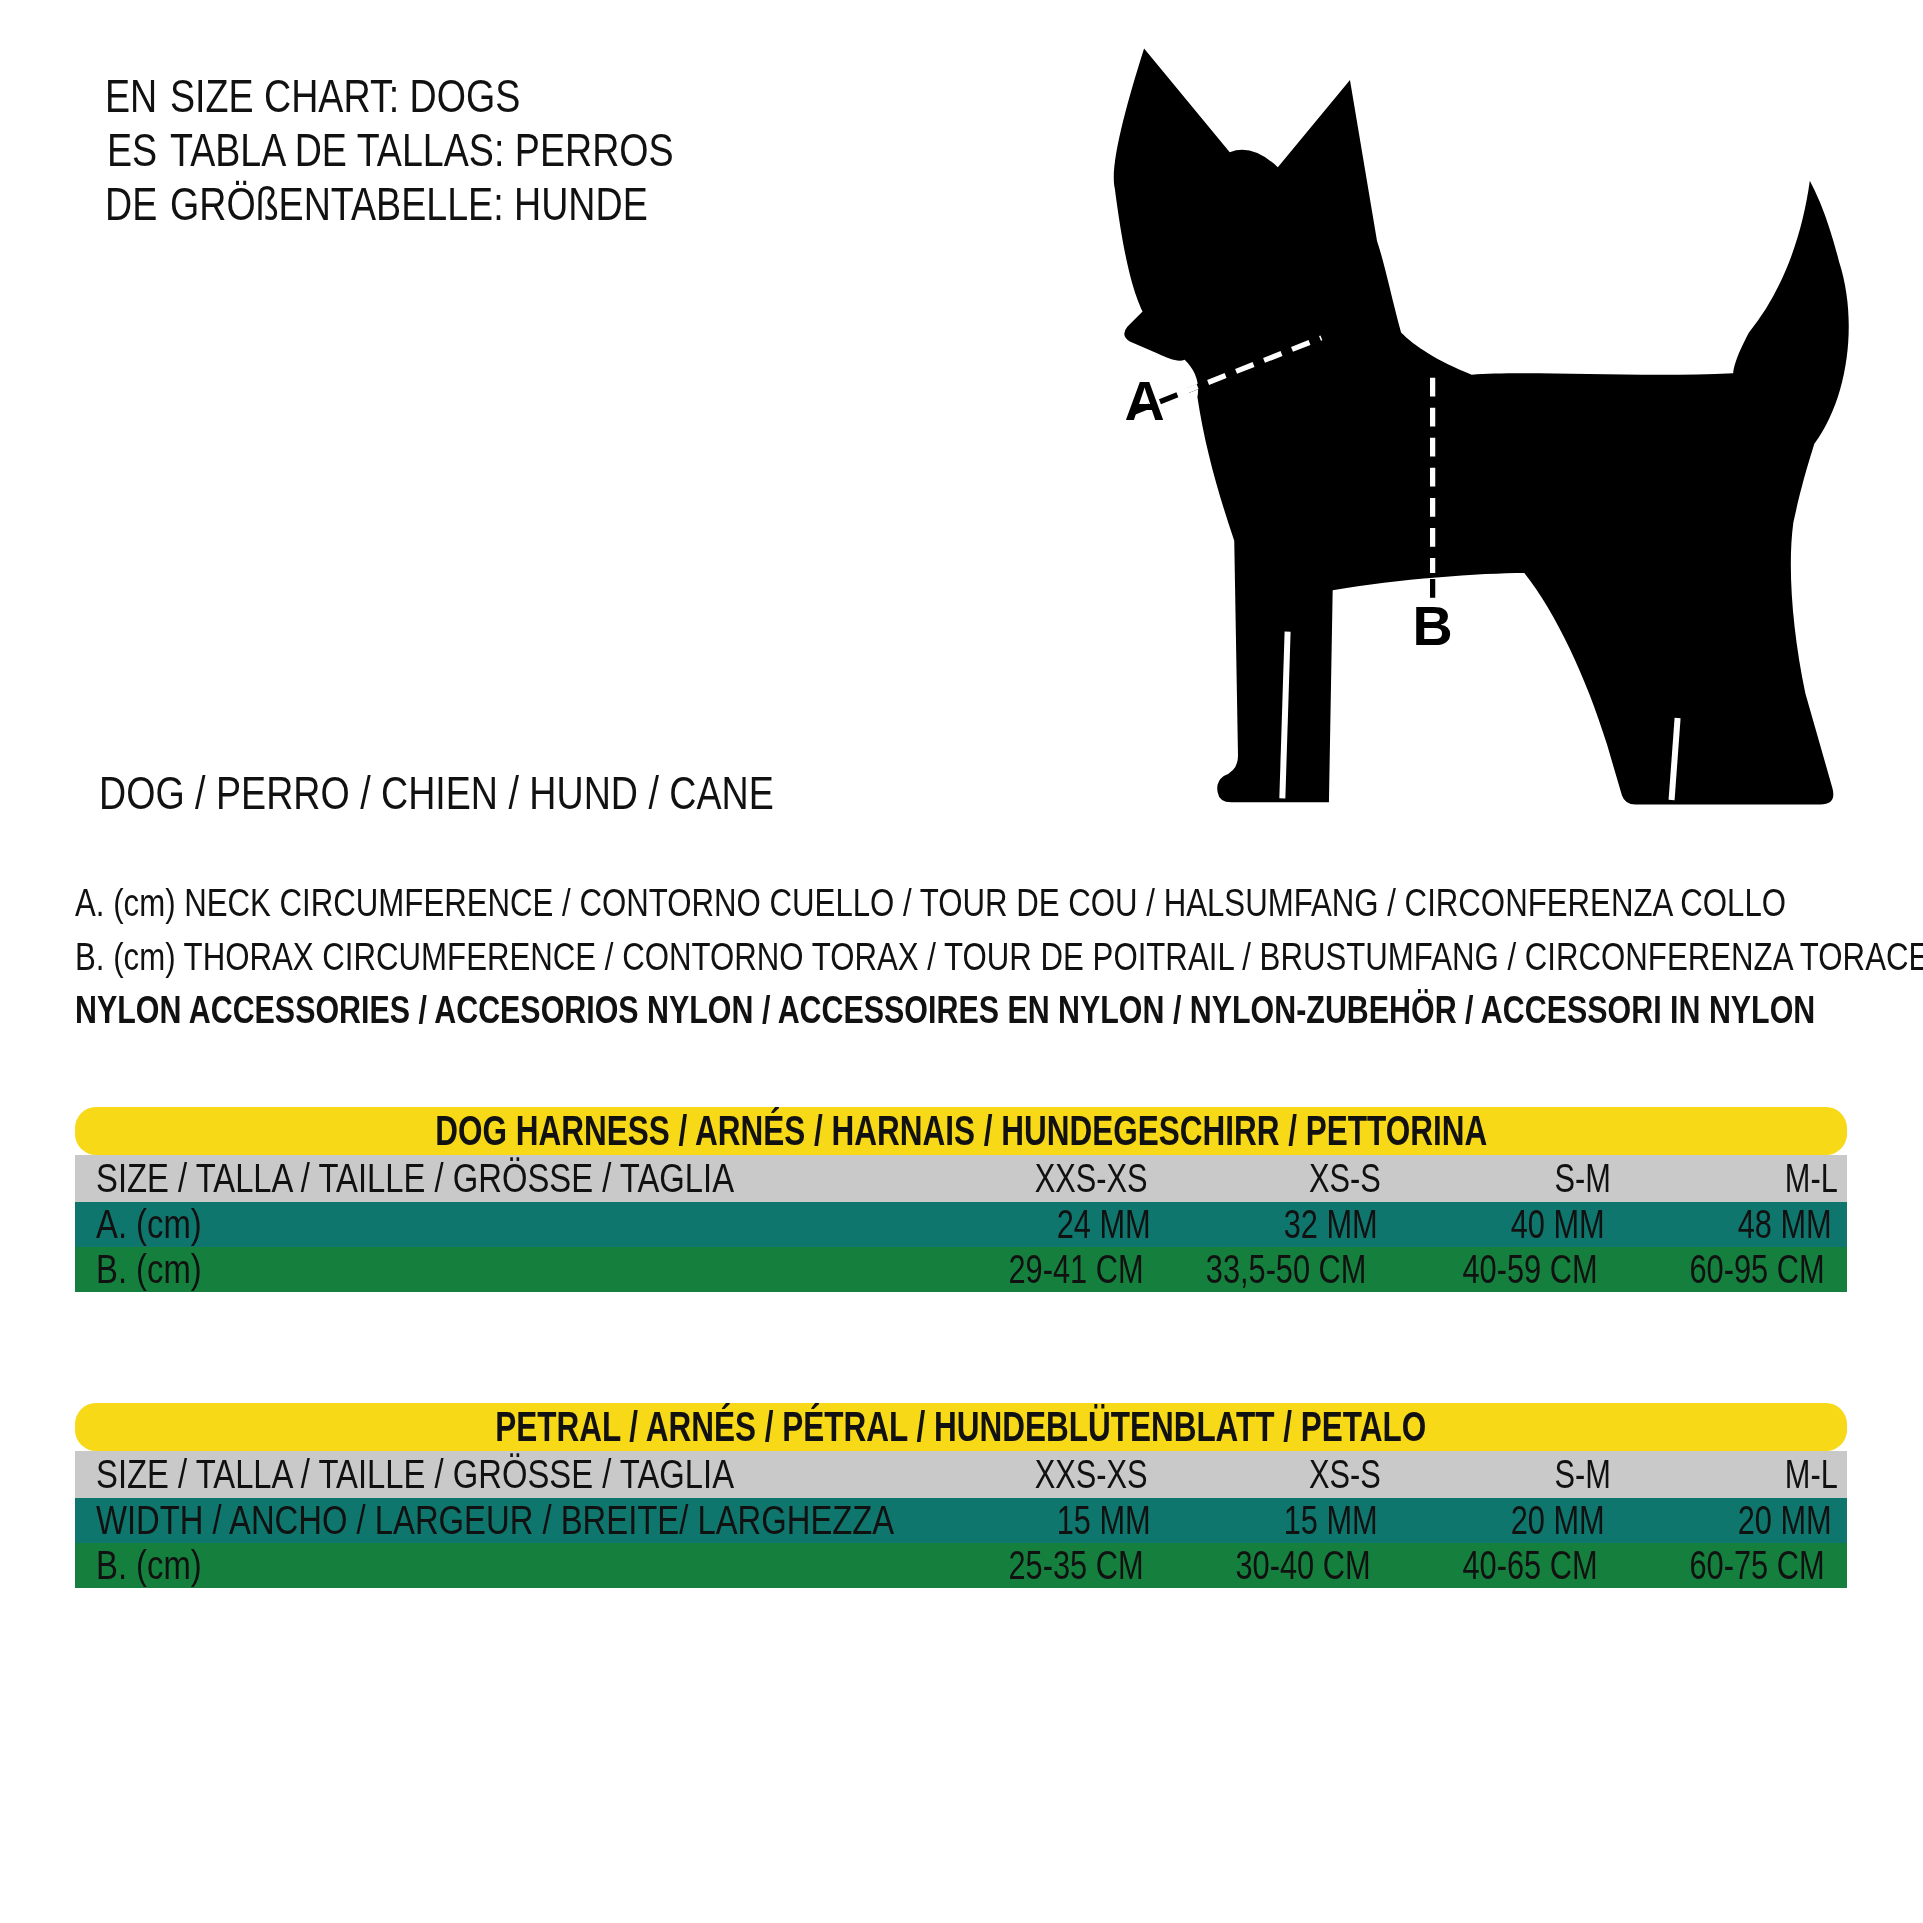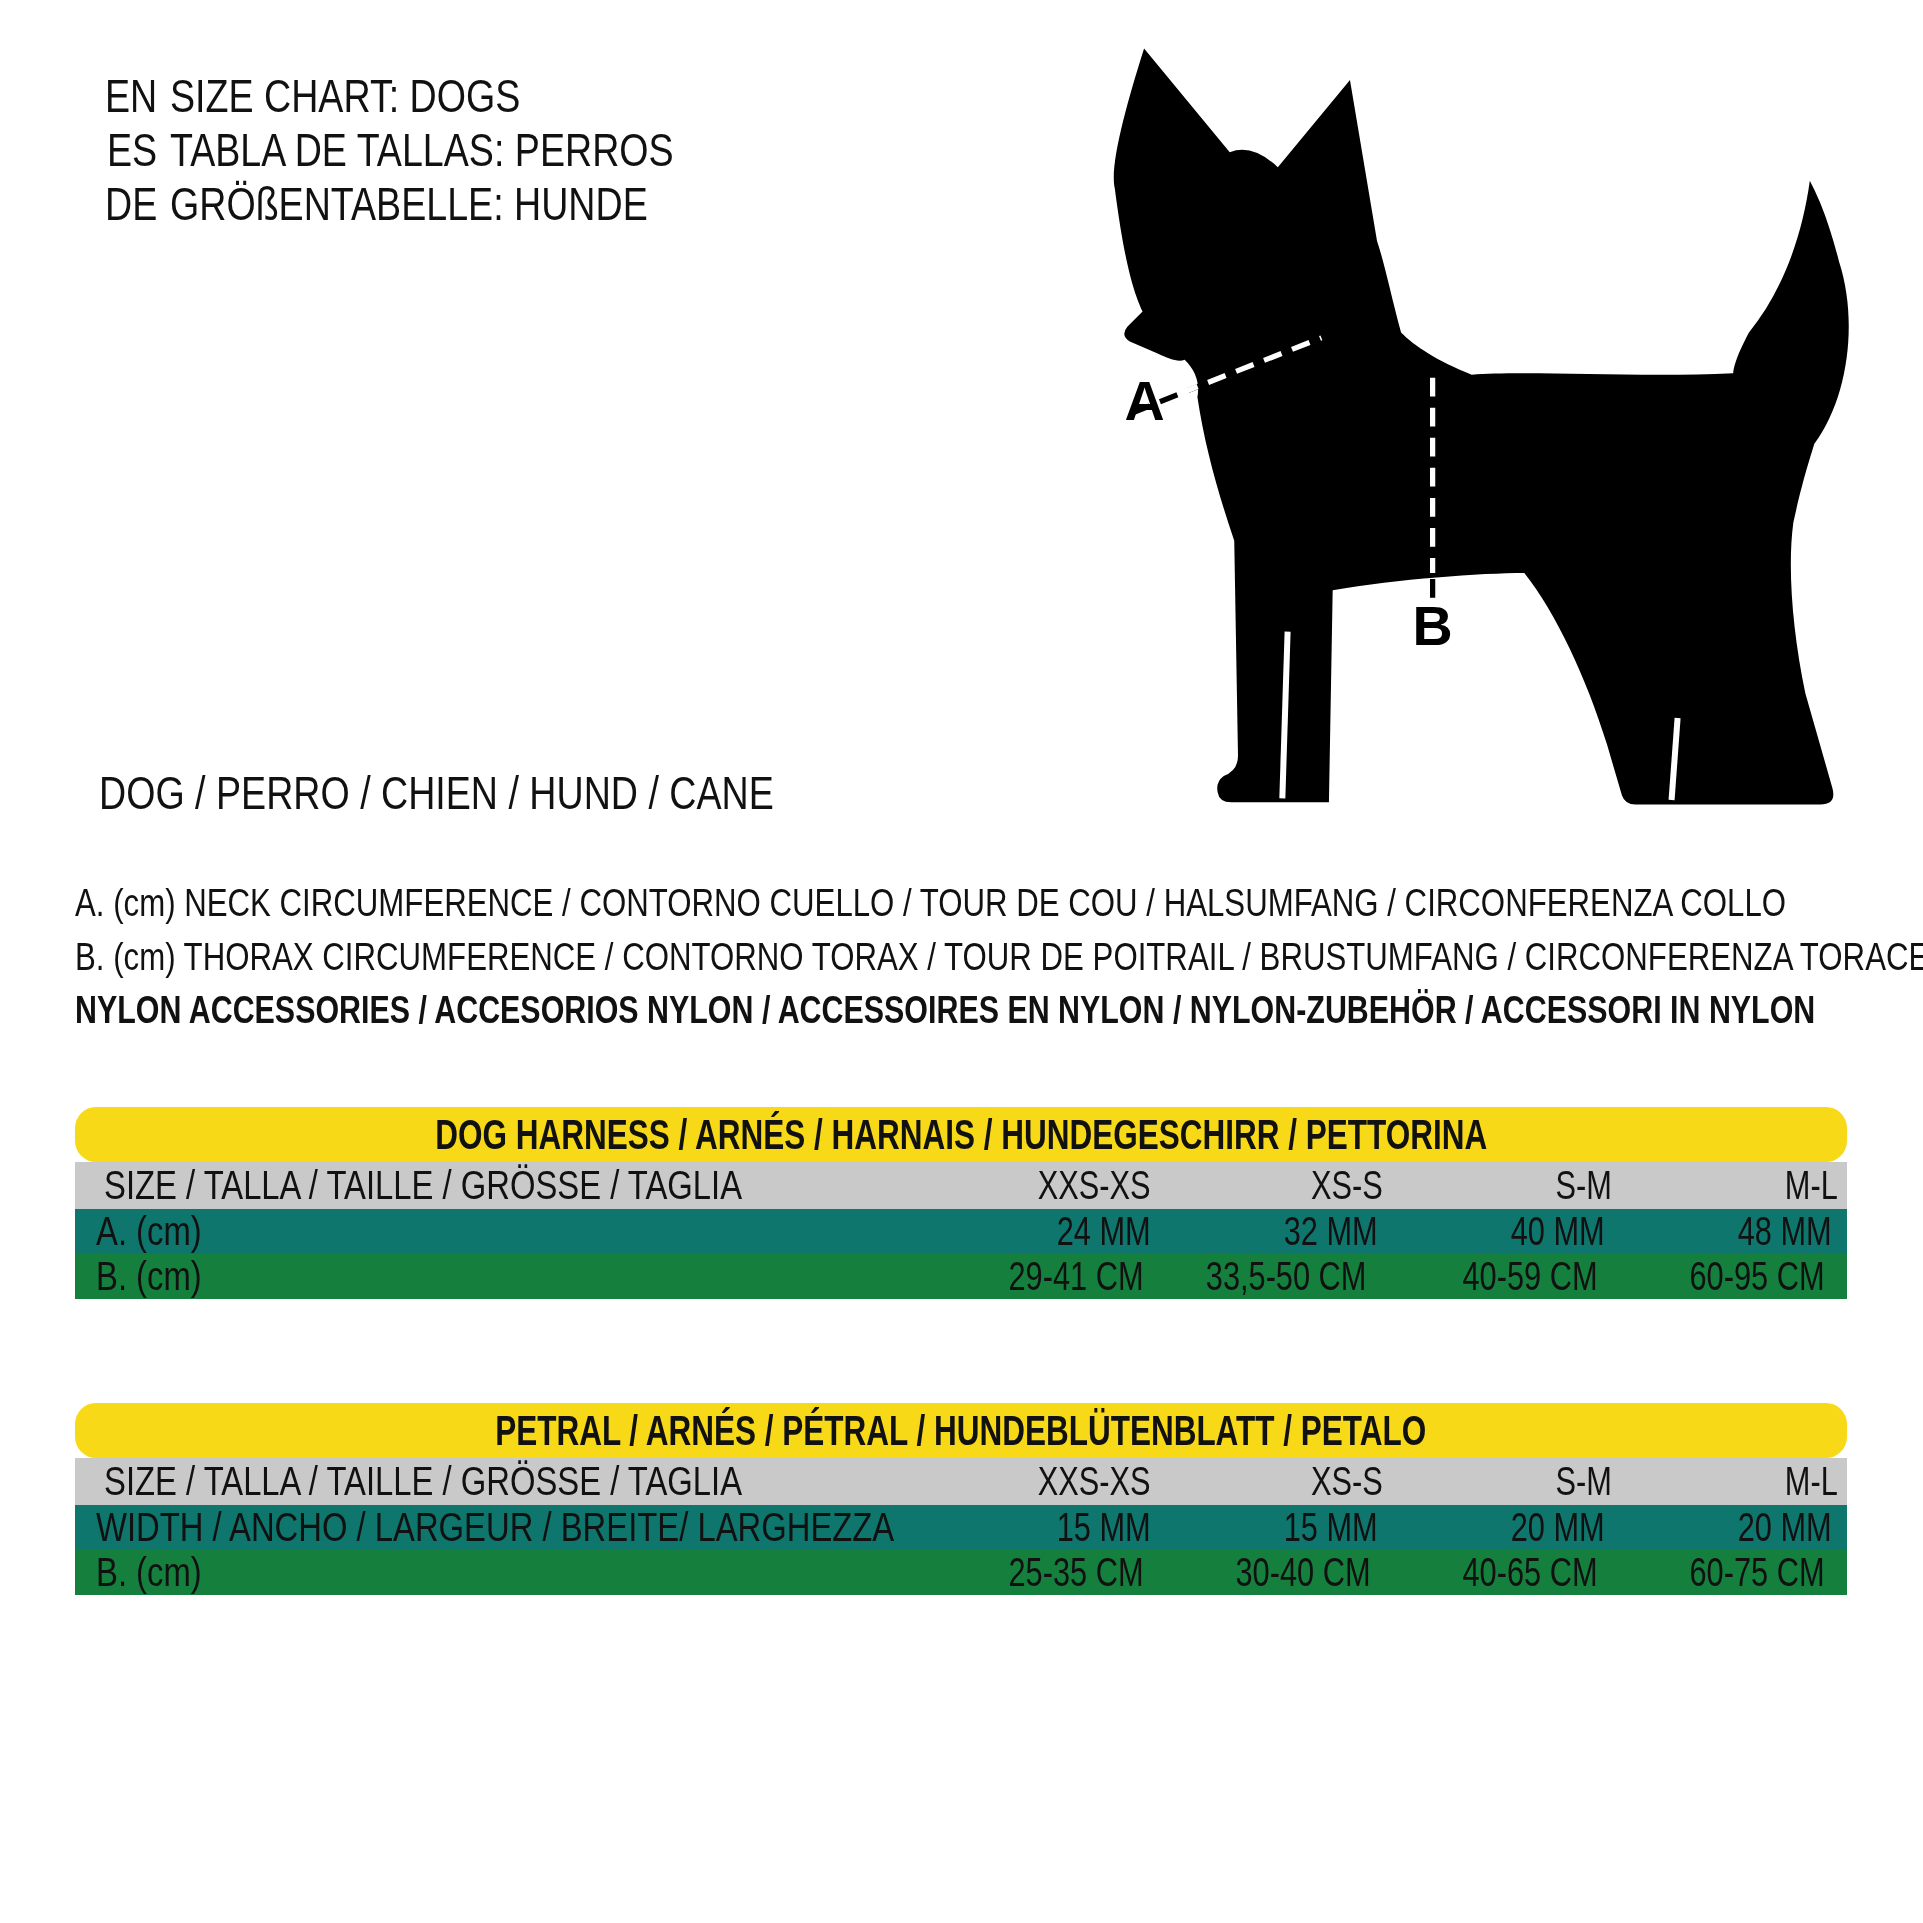--- a/index.html
+++ b/index.html
@@ -19,24 +19,24 @@
 
   .caption{position:absolute;left:75px;top:765px;font-size:47px;margin-left:24px;}
   .legend-line{position:absolute;left:75px;font-size:39px;}
   .legend-a{top:881px;}
   .legend-b{top:935px;}
   .material-line{position:absolute;left:75px;top:989px;font-size:38px;font-weight:bold;}
 
   .size-table{position:absolute;left:75px;width:1772px;}
   .table-1{top:1107px;}
   .table-2{top:1379px;margin-top:24px;}
-  .t-title{height:55px;background:#F7D917;display:flex;align-items:center;justify-content:center;
+  .t-title{height:48px;background:#F7D917;display:flex;align-items:center;justify-content:center;
            font-size:42px;font-weight:bold;border-radius:21px;}
   .t-row{display:flex;align-items:center;font-size:41px;}
-  .t-size-row{height:47px;background:#C9C9C9;padding-left:8px;}
+  .t-size-row{height:47px;background:#C9C9C9;}
   .t-data-row{height:45px;background:#0f766e;}
   .t-alt-row{height:45px;background:#15803d;}
   .t-label{width:864px;padding-left:21px;box-sizing:border-box;text-align:left;}
   .t-cell{width:227px;text-align:right;}
 </style>
 </head>
 <body>
 
 <div>
 

